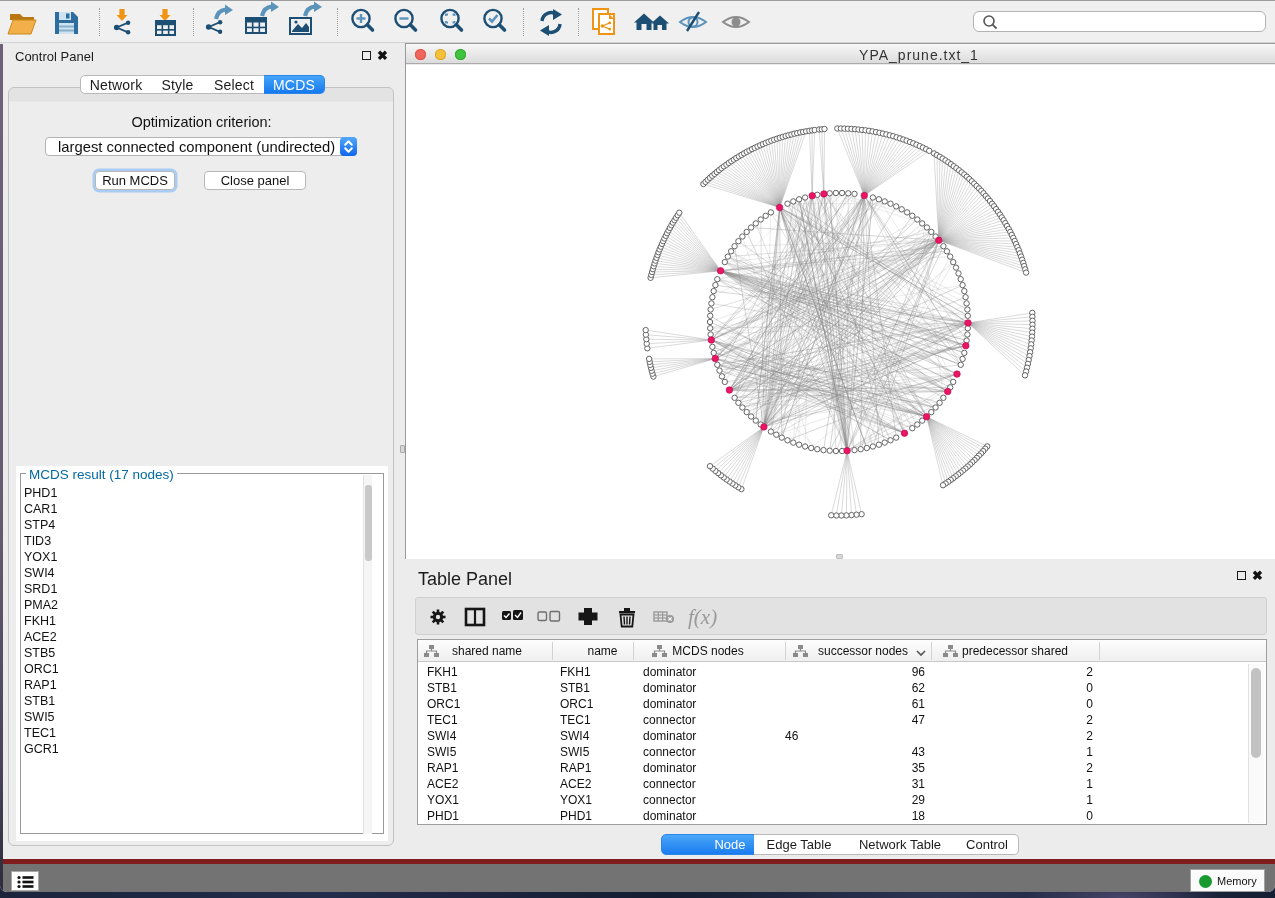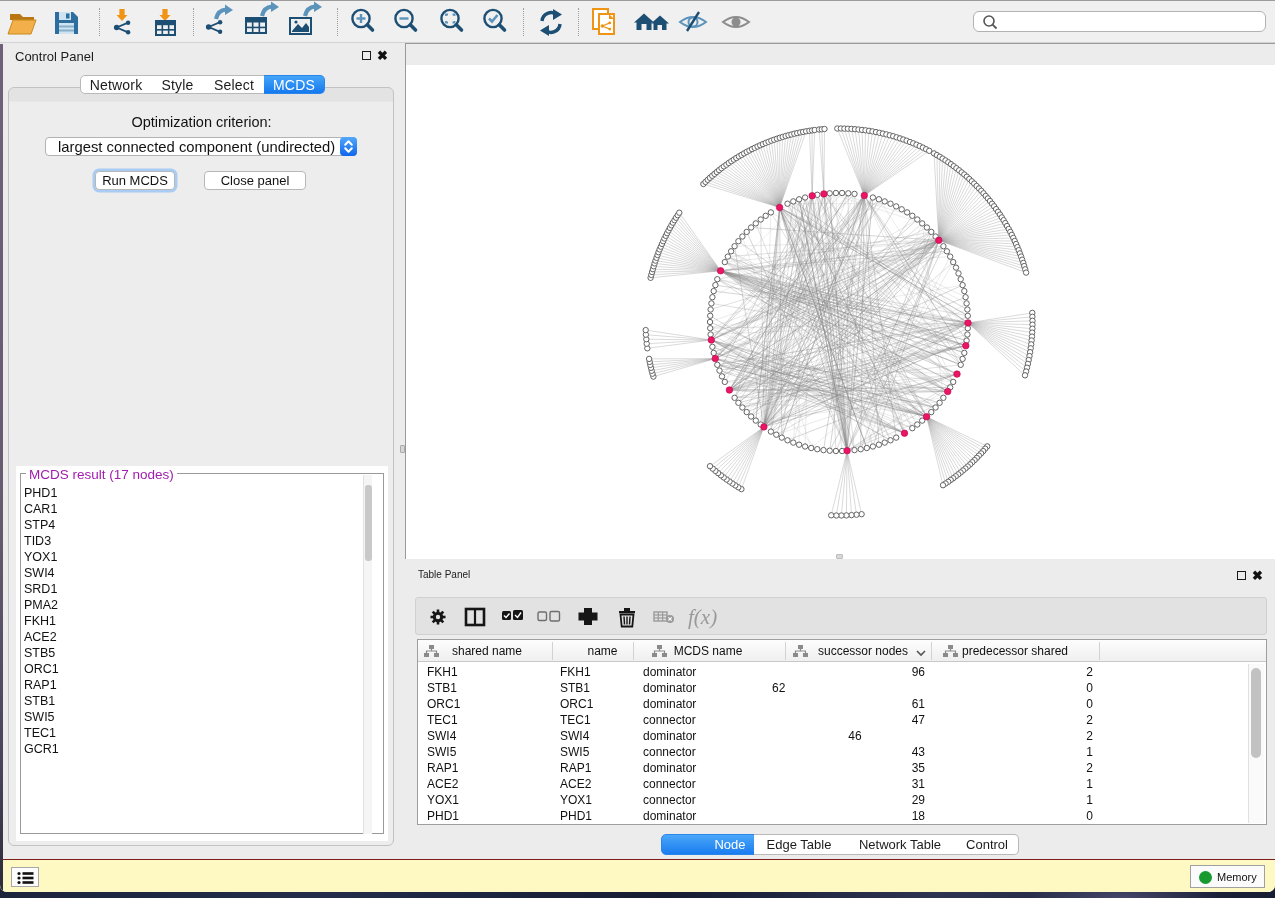--- a/index.html
+++ b/index.html
@@ -33,54 +33,54 @@
 #dd { position:absolute; left:45px; top:137px; width:312px; height:19px; background:#fff;
   border:1px solid #b3b3b3; border-radius:4px; font-size:14.8px; color:#111; line-height:18px; padding-left:12px; }
 #dd-btn { position:absolute; right:-1px; top:-1px; width:17px; height:19px; border-radius:4px;
   background:linear-gradient(#51a8fb,#1065ec); }
 .btn { position:absolute; height:19px; background:#fff; border:1px solid #b7b7b7; border-radius:4px;
   font-size:13px; color:#111; text-align:center; line-height:17px; }
 #runbtn { left:95px; top:171px; width:80px; box-shadow:0 0 0 2.5px #a9ccf4; }
 #closebtn { left:204px; top:171px; width:102px; }
 #result-wrap { position:absolute; left:16px; top:466px; width:372px; height:375px; background:#fff; }
 #fieldset { position:absolute; left:4px; top:7px; width:364px; height:361px; border:1px solid #9a9a9a; }
-#legend { position:absolute; left:5px; top:-7px; background:#fff; padding:0 3px; font-size:13.5px; color:#a21caf; }
+#legend { position:absolute; left:5px; top:-7px; background:#fff; padding:0 3px; font-size:13.5px; color:#0369a1; }
 #genes { position:absolute; left:3px; top:11px; font-size:12.5px; color:#111; line-height:16px; }
 #lscroll { position:absolute; left:342px; top:1px; width:9px; height:359px; background:#f5f5f5; border-left:1px solid #e2e2e2; }
 #lthumb { position:absolute; left:1px; top:10px; width:7px; height:76px; background:#c9c9c9; border-radius:3px; }
 
 #vsplit-grip { position:absolute; left:400px; top:445px; width:5px; height:8px; background:#d6d6d6; border:1px solid #ababab; border-radius:1px; }
 #hsplit-grip { position:absolute; left:836px; top:554px; width:7px; height:5px; background:#d8d8d8; border:1px solid #bdbdbd; border-radius:1px; }
 
 #frame { position:absolute; left:405px; top:43px; width:870px; height:516px;
   border:1px solid #999; border-right:none; }
 #ftitle { position:absolute; left:0; top:0; width:869px; height:20px;
   background:linear-gradient(#f7f7f7,#dcdcdc); border-bottom:1px solid #ababab; }
 #ftitle-text { position:absolute; left:393px; top:3px; width:240px; text-align:center; font-size:14px; letter-spacing:1px; color:#333; }
 .tl { position:absolute; top:4.5px; width:11px; height:11px; border-radius:50%; }
 #canvas { position:absolute; left:0; top:21px; width:869px; height:494px; background:#fff; }
 
-#tp-title { position:absolute; left:418px; top:569px; font-size:10px; color:#1c1c1c; }
+#tp-title { position:absolute; left:418px; top:569px; font-size:18px; color:#1c1c1c; }
 #tp-toolbar { position:absolute; left:415px; top:597px; width:852px; height:38px;
   background:#e2e2e2; border:1px solid #d0d0d0; border-radius:3px; }
 #ttable { position:absolute; left:417px; top:639px; width:850px; height:186px; background:#fff;
   border:1px solid #9e9e9e; }
 #thead { position:absolute; left:0; top:0; width:848px; height:22px;
   background:linear-gradient(#fdfdfd,#efefef); border-bottom:1px solid #c8c8c8; }
 .hsep { position:absolute; top:2px; height:18px; width:0; border-left:1px solid #d2d2d2; }
 .hlabel { position:absolute; top:4px; font-size:12px; color:#111; text-align:center; }
 .cell { position:absolute; font-size:12px; color:#111; }
 #tscroll { position:absolute; right:2px; top:24px; width:16px; height:159px; background:#fafafa; border-left:1px solid #e0e0e0; }
 #tthumb { position:absolute; left:2px; top:4px; width:10px; height:90px; background:#c2c2c2; border-radius:5px; }
 
 .btab { position:absolute; top:834px; height:21px; background:#fff; border:1px solid #b9b9b9;
   font-size:13px; color:#1c1c1c; text-align:center; line-height:20px; }
 .btabact { background:linear-gradient(#4aa7f8,#1a7cf0); color:#fff; border-color:#2a86e8;padding-left:44px; }
 
-#status { position:absolute; left:0; top:859px; width:1275px; height:33px; background:#fef9c3; border-top:1px solid #7f1d1d;padding-left:17px; }
+#status { position:absolute; left:0; top:859px; width:1275px; height:33px; background:#737373; border-top:5px solid #7f1d1d;padding-left:17px; }
 #listbtn { position:absolute; left:11px; top:7px; width:28px; height:20px; background:#fdfdfd; border:1px solid #a8a8a8; }
 #membtn { position:absolute; left:1190px; top:5px; width:75px; height:23px; background:#fbfbfb; border:1px solid #a0a0a0; }
 #memdot { position:absolute; left:8px; top:5px; width:13px; height:13px; border-radius:50%; background:#189a30; }
 #memtext { position:absolute; left:26px; top:5px; font-size:11px; color:#111; }
 .ico { position:absolute; }
 </style>
 </head>
 <body>
 <div id="wall"></div>
 <div id="win">
@@ -198,20 +198,26 @@
       <div id="legend">MCDS result (17 nodes)</div>
       <div id="genes">PHD1<br>CAR1<br>STP4<br>TID3<br>YOX1<br>SWI4<br>SRD1<br>PMA2<br>FKH1<br>ACE2<br>STB5<br>ORC1<br>RAP1<br>STB1<br>SWI5<br>TEC1<br>GCR1</div>
       <div id="lscroll">
           <div id="lthumb"></div>
         </div>
     </div>
   </div>
   <div id="vsplit-grip"></div>
 
   <div id="frame">
+    <div id="ftitle">
+      <div class="tl" style="left:9px;  background:#f2655c; box-shadow:inset 0 0 0 1px #d9544b;"></div>
+      <div class="tl" style="left:29px; background:#f5c13b; box-shadow:inset 0 0 0 1px #dba62b;"></div>
+      <div class="tl" style="left:49px; background:#3fc43f; box-shadow:inset 0 0 0 1px #32a832;"></div>
+      <div id="ftitle-text">YPA_prune.txt_1</div>
+    </div>
     <div id="canvas"><svg width="868" height="494" viewBox="0 0 868 494">
           <path d="M373.6 142.5L297.4 119.0M373.6 142.5L299.5 116.9M373.6 142.5L301.7 114.8M373.6 142.5L303.9 112.8M373.6 142.5L306.2 110.8M373.6 142.5L308.5 108.9M373.6 142.5L310.8 107.0M373.6 142.5L313.1 105.1M373.6 142.5L315.5 103.2M373.6 142.5L317.9 101.4M373.6 142.5L320.4 99.7M373.6 142.5L322.8 97.9M373.6 142.5L325.3 96.2M373.6 142.5L327.8 94.6M373.6 142.5L330.3 93.0M373.6 142.5L332.9 91.4M373.6 142.5L335.5 89.9M373.6 142.5L338.1 88.4M373.6 142.5L340.7 86.9M373.6 142.5L343.4 85.5M373.6 142.5L346.0 84.1M373.6 142.5L348.7 82.8M373.6 142.5L351.5 81.5M373.6 142.5L354.2 80.3M373.6 142.5L356.9 79.1M373.6 142.5L359.7 77.9M373.6 142.5L362.5 76.8M373.6 142.5L365.3 75.7M373.6 142.5L368.1 74.7M373.6 142.5L371.0 73.7M373.6 142.5L373.8 72.8M373.6 142.5L376.7 71.9M373.6 142.5L379.6 71.0M373.6 142.5L382.5 70.2M373.6 142.5L385.4 69.5M373.6 142.5L388.3 68.7M373.6 142.5L391.2 68.1M373.6 142.5L394.2 67.4M373.6 142.5L397.1 66.9M373.6 142.5L400.1 66.3M406.2 130.8L403.4 65.8M406.2 130.8L406.1 65.4M406.2 130.8L408.7 65.0M417.9 128.9L413.1 64.5M417.9 128.9L415.8 64.3M417.9 128.9L418.5 64.0M458.3 130.5L431.3 63.5M458.3 130.5L434.9 63.5M458.3 130.5L438.4 63.6M458.3 130.5L441.9 63.7M458.3 130.5L445.5 63.9M458.3 130.5L449.0 64.2M458.3 130.5L452.5 64.5M458.3 130.5L456.0 64.9M458.3 130.5L459.5 65.3M458.3 130.5L463.0 65.8M458.3 130.5L466.5 66.4M458.3 130.5L470.0 67.1M458.3 130.5L473.5 67.8M458.3 130.5L476.9 68.6M458.3 130.5L480.4 69.4M458.3 130.5L483.8 70.3M458.3 130.5L487.2 71.2M458.3 130.5L490.6 72.3M458.3 130.5L494.0 73.4M458.3 130.5L497.3 74.5M458.3 130.5L500.6 75.7M458.3 130.5L504.0 77.0M458.3 130.5L507.2 78.3M458.3 130.5L510.5 79.7M458.3 130.5L513.7 81.1M458.3 130.5L516.9 82.6M458.3 130.5L520.1 84.2M458.3 130.5L523.2 85.8M532.8 175.3L528.0 88.4M532.8 175.3L530.9 90.1M532.8 175.3L533.8 91.8M532.8 175.3L536.6 93.6M532.8 175.3L539.5 95.4M532.8 175.3L542.3 97.3M532.8 175.3L545.0 99.2M532.8 175.3L547.7 101.2M532.8 175.3L550.4 103.2M532.8 175.3L553.1 105.3M532.8 175.3L555.7 107.4M532.8 175.3L558.3 109.5M532.8 175.3L560.8 111.7M532.8 175.3L563.3 114.0M532.8 175.3L565.8 116.3M532.8 175.3L568.2 118.6M532.8 175.3L570.6 121.0M532.8 175.3L573.0 123.4M532.8 175.3L575.3 125.8M532.8 175.3L577.5 128.3M532.8 175.3L579.7 130.9M532.8 175.3L581.9 133.4M532.8 175.3L584.0 136.0M532.8 175.3L586.1 138.7M532.8 175.3L588.1 141.3M532.8 175.3L590.1 144.1M532.8 175.3L592.1 146.8M532.8 175.3L594.0 149.6M532.8 175.3L595.8 152.4M532.8 175.3L597.6 155.2M532.8 175.3L599.3 158.1M532.8 175.3L601.0 161.0M532.8 175.3L602.7 164.0M532.8 175.3L604.3 166.9M532.8 175.3L605.8 169.9M532.8 175.3L607.3 172.9M532.8 175.3L608.7 176.0M532.8 175.3L610.1 179.0M532.8 175.3L611.4 182.1M532.8 175.3L612.7 185.2M532.8 175.3L613.9 188.4M532.8 175.3L615.1 191.5M532.8 175.3L616.2 194.7M532.8 175.3L617.3 197.9M532.8 175.3L618.2 201.1M532.8 175.3L619.2 204.3M532.8 175.3L620.1 207.6M562.0 257.9L626.3 247.9M562.0 257.9L626.4 251.8M562.0 257.9L626.5 255.8M562.0 257.9L626.5 259.7M562.0 257.9L626.4 263.7M562.0 257.9L626.2 267.6M562.0 257.9L626.0 271.6M562.0 257.9L625.6 275.5M562.0 257.9L625.2 279.4M562.0 257.9L624.7 283.3M562.0 257.9L624.1 287.2M562.0 257.9L623.5 291.1M562.0 257.9L622.7 295.0M562.0 257.9L621.9 298.9M562.0 257.9L621.0 302.7M562.0 257.9L620.1 306.5M562.0 257.9L619.0 310.3M520.6 351.7L581.2 381.4M520.6 351.7L579.2 383.7M520.6 351.7L577.2 386.1M520.6 351.7L575.1 388.4M520.6 351.7L572.9 390.6M520.6 351.7L570.8 392.9M520.6 351.7L568.6 395.1M520.6 351.7L566.3 397.2M520.6 351.7L564.1 399.4M520.6 351.7L561.7 401.5M520.6 351.7L559.4 403.5M520.6 351.7L557.0 405.5M520.6 351.7L554.6 407.5M520.6 351.7L552.2 409.4M520.6 351.7L549.7 411.3M520.6 351.7L547.2 413.2M520.6 351.7L544.7 415.0M520.6 351.7L542.2 416.8M520.6 351.7L539.6 418.5M520.6 351.7L537.0 420.2M441.1 385.7L455.6 449.2M441.1 385.7L450.5 449.7M441.1 385.7L445.5 450.1M441.1 385.7L440.4 450.4M441.1 385.7L435.4 450.5M441.1 385.7L430.3 450.5M441.1 385.7L425.2 450.3M357.9 361.9L335.4 424.1M357.9 361.9L332.3 422.3M357.9 361.9L329.3 420.4M357.9 361.9L326.4 418.5M357.9 361.9L323.5 416.5M357.9 361.9L320.6 414.5M357.9 361.9L317.7 412.4M357.9 361.9L314.9 410.3M357.9 361.9L312.1 408.1M357.9 361.9L309.4 405.9M357.9 361.9L306.7 403.6M357.9 361.9L304.0 401.2M305.3 275.0L241.3 283.3M305.3 275.0L240.7 278.7M305.3 275.0L240.3 274.2M305.3 275.0L239.9 269.7M305.3 275.0L239.7 265.1M309.3 293.6L247.4 311.6M309.3 293.6L246.5 308.7M309.3 293.6L245.7 305.8M309.3 293.6L245.0 302.8M309.3 293.6L244.3 299.9M309.3 293.6L243.7 296.9M309.3 293.6L243.1 293.9M314.6 205.8L244.6 212.8M314.6 205.8L245.3 209.9M314.6 205.8L246.1 207.0M314.6 205.8L246.9 204.2M314.6 205.8L247.7 201.3M314.6 205.8L248.6 198.4M314.6 205.8L249.5 195.6M314.6 205.8L250.5 192.8M314.6 205.8L251.5 190.0M314.6 205.8L252.5 187.2M314.6 205.8L253.6 184.4M314.6 205.8L254.8 181.7M314.6 205.8L256.0 178.9M314.6 205.8L257.2 176.2M314.6 205.8L258.4 173.5M314.6 205.8L259.8 170.8M314.6 205.8L261.1 168.2M314.6 205.8L262.5 165.5M314.6 205.8L263.9 162.9M314.6 205.8L265.4 160.3M314.6 205.8L266.9 157.7M314.6 205.8L268.5 155.2M314.6 205.8L270.0 152.7M314.6 205.8L271.7 150.2M314.6 205.8L273.3 147.7" stroke="#9f9f9f" stroke-width="0.55" opacity="0.7" fill="none"></path>
           <path d="M381.5 138.7L484.5 138.7M309.4 220.1L399.1 132.5M423.7 128.3L516.2 158.4M429.9 386.0L516.2 158.4M525.3 347.1L332.4 337.8M429.9 128.0L506.3 150.8M393.1 379.7L393.1 134.3M478.7 136.4L306.4 232.2M349.8 355.6L537.4 332.8M506.3 363.2L411.3 129.8M472.9 134.3L561.4 269.5M336.4 171.5L405.2 383.0M306.4 281.8L411.3 384.2M561.8 250.8L405.2 383.0M304.2 263.2L556.6 220.1M537.4 332.8L516.2 158.4" stroke="#9a9a9a" stroke-width="0.6" opacity="0.3" fill="none"></path>
           <path d="M458.3 130.5L558.3 287.9M562.0 257.9L318.8 197.1M498.5 368.2L304.2 250.8M309.3 293.6L547.2 316.9M532.8 175.3L328.6 332.8M532.8 175.3L354.7 359.5M309.3 293.6L525.3 166.9M323.4 325.0L529.6 342.5M532.8 175.3L316.0 311.4M406.2 130.8L399.1 381.5M532.8 175.3L306.4 281.8M551.0 309.1L311.3 299.8M314.6 205.8L544.2 191.6M541.7 326.5L318.8 197.1M305.3 275.0L511.3 154.5M498.5 368.2L304.2 263.2M406.2 130.8L387.3 377.6M541.7 326.5L318.8 316.9M357.9 361.9L399.1 132.5M562.0 257.9L304.6 269.5M441.1 385.7L429.9 128.0M309.3 293.6L442.3 128.3M314.6 205.8L556.6 293.9M314.6 205.8L561.8 263.2M520.6 351.7L321.8 191.6M406.2 130.8L375.8 372.6M314.6 205.8L556.6 293.9M562.0 257.9L364.9 147.4M562.0 257.9L311.3 214.2M373.6 142.5L560.6 238.4M551.0 309.1L328.6 332.8M562.0 257.9L311.3 299.8M520.6 351.7L307.7 287.9M562.0 257.9L345.1 351.5M532.8 175.3L304.2 263.2M373.6 142.5L364.9 366.6M458.3 130.5L547.2 316.9M551.0 309.1L370.3 369.7M441.1 385.7L399.1 132.5M357.9 361.9L448.5 128.9M551.0 309.1L325.1 186.3M458.3 130.5L328.6 332.8M417.9 128.9L340.7 347.1M373.6 142.5L537.4 332.8M458.3 130.5L387.3 377.6M441.1 385.7L547.2 197.1M441.1 385.7L544.2 322.4M498.5 368.2L423.7 128.3M357.9 361.9L364.9 147.4M532.8 175.3L304.0 257.0M417.9 128.9L364.9 366.6M532.8 175.3L349.8 355.6M441.1 385.7L381.5 138.7M498.5 368.2L448.5 128.9M562.0 257.9L354.7 359.5M551.0 309.1L336.4 342.5M562.0 257.9L306.4 281.8M323.4 325.0L529.6 171.5M309.3 293.6L423.7 128.3M323.4 325.0L561.4 244.5M417.9 128.9L318.8 316.9M541.7 326.5L321.8 191.6M323.4 325.0L442.3 128.3M532.8 175.3L340.7 347.1M532.8 175.3L460.8 383.0M532.8 175.3L328.6 181.2M458.3 130.5L318.8 316.9M314.6 205.8L554.7 299.8M323.4 325.0L533.6 337.8M498.5 368.2L304.2 250.8M357.9 361.9L429.9 128.0M309.3 293.6L506.3 363.2M441.1 385.7L544.2 191.6M373.6 142.5L466.9 381.5M357.9 361.9L560.6 238.4M309.3 293.6L516.2 355.6M441.1 385.7L448.5 128.9M498.5 368.2L381.5 138.7M532.8 175.3L318.8 197.1M357.9 361.9L442.3 128.3M373.6 142.5L558.3 287.9M323.4 325.0L525.3 166.9M406.2 130.8L466.9 381.5M541.7 326.5L325.1 186.3M323.4 325.0L442.3 128.3M520.6 351.7L325.1 186.3M551.0 309.1L318.8 197.1M532.8 175.3L429.9 386.0M520.6 351.7L304.2 263.2M373.6 142.5L559.6 232.2M309.3 293.6L511.3 359.5M314.6 205.8L561.4 269.5M305.3 275.0L490.2 372.6" stroke="#8a8a8a" stroke-width="0.55" opacity="0.33" fill="none"></path>
           <path d="M559.8 280.7L305.4 238.4M305.3 275.0L484.5 375.3M532.8 175.3L311.3 214.2M357.9 361.9L411.3 129.8M458.3 130.5L332.4 337.8M441.1 385.7L411.3 129.8M373.6 142.5L547.2 316.9M323.4 325.0L466.9 132.5M441.1 385.7L423.7 128.3M373.6 142.5L506.3 363.2M559.8 280.7L318.8 316.9M520.6 351.7L381.5 138.7M417.9 128.9L547.2 316.9M532.8 175.3L345.1 351.5M458.3 130.5L345.1 351.5M373.6 142.5L460.8 383.0M562.0 257.9L304.2 263.2M562.0 257.9L336.4 342.5M562.0 257.9L370.3 369.7M441.1 385.7L466.9 132.5M309.3 293.6L466.9 132.5M406.2 130.8L436.1 386.0M314.6 205.8L554.7 299.8M357.9 361.9L560.6 275.6M559.8 280.7L311.3 214.2M305.3 275.0L436.1 128.0M417.9 128.9L429.9 386.0M314.6 205.8L561.8 250.8M520.6 351.7L387.3 136.4M314.6 205.8L547.2 316.9M441.1 385.7L442.3 128.3M441.1 385.7L466.9 132.5M520.6 351.7L313.5 305.6M458.3 130.5L328.6 332.8M373.6 142.5L561.8 250.8M520.6 351.7L306.4 281.8M309.3 293.6L540.9 186.3M458.3 130.5L316.0 311.4M541.7 326.5L328.6 332.8M305.3 275.0L520.9 162.5M357.9 361.9L423.7 128.3M532.8 175.3L332.4 337.8M323.4 325.0L516.2 158.4M314.6 205.8L560.6 275.6M357.9 361.9L561.8 250.8M441.1 385.7L349.8 158.4M498.5 368.2L393.1 134.3M498.5 368.2L311.3 299.8M417.9 128.9L448.5 385.1M305.3 275.0L525.3 166.9M532.8 175.3L304.6 244.5M458.3 130.5L554.7 299.8M441.1 385.7L547.2 316.9M373.6 142.5L554.7 299.8M458.3 130.5L560.6 275.6M498.5 368.2L304.6 269.5M373.6 142.5L349.8 355.6M323.4 325.0L478.7 136.4M551.0 309.1L354.7 359.5M541.7 326.5L311.3 299.8M498.5 368.2L393.1 134.3M373.6 142.5L511.3 359.5M357.9 361.9L547.2 197.1M498.5 368.2L306.4 281.8M309.3 293.6L529.6 342.5M357.9 361.9L354.7 154.5M551.0 309.1L321.8 191.6M357.9 361.9L529.6 171.5M520.6 351.7L311.3 214.2M520.6 351.7L399.1 132.5M323.4 325.0L561.4 269.5M373.6 142.5L472.9 379.7M441.1 385.7L411.3 129.8M357.9 361.9L393.1 134.3M562.0 257.9L311.3 299.8M532.8 175.3L336.4 342.5M314.6 205.8L525.3 166.9M441.1 385.7L516.2 355.6M532.8 175.3L321.8 191.6M309.3 293.6L537.4 181.2M406.2 130.8L364.9 366.6M305.3 275.0L429.9 128.0M458.3 130.5L375.8 372.6M323.4 325.0L554.7 299.8M520.6 351.7L318.8 197.1M305.3 275.0L484.5 375.3M417.9 128.9L554.7 299.8M373.6 142.5L556.6 293.9M441.1 385.7L533.6 337.8M305.3 275.0L506.3 363.2M357.9 361.9L466.9 132.5M532.8 175.3L345.1 351.5M498.5 368.2L364.9 147.4" stroke="#8a8a8a" stroke-width="0.6" opacity="0.45" fill="none"></path>
           <path d="M520.6 351.7L311.3 299.8M562.0 257.9L387.3 136.4M441.1 385.7L393.1 134.3M357.9 361.9L506.3 150.8M305.3 275.0L529.6 342.5M373.6 142.5L354.7 359.5M532.8 175.3L304.6 269.5M441.1 385.7L393.1 134.3M441.1 385.7L340.7 166.9M323.4 325.0L544.2 322.4M458.3 130.5L558.3 287.9M532.8 175.3L454.7 384.2M357.9 361.9L537.4 181.2M323.4 325.0L556.6 220.1M406.2 130.8L313.5 305.6M559.8 280.7L328.6 332.8M562.0 257.9L381.5 138.7M441.1 385.7L399.1 132.5M305.3 275.0L529.6 171.5M323.4 325.0L511.3 154.5M520.6 351.7L411.3 129.8M532.8 175.3L345.1 162.5M323.4 325.0L559.6 232.2M357.9 361.9L328.6 181.2M441.1 385.7L423.7 128.3M559.8 280.7L336.4 342.5M458.3 130.5L423.7 385.7M441.1 385.7L393.1 134.3M314.6 205.8L537.4 181.2M314.6 205.8L537.4 332.8M373.6 142.5L460.8 383.0M562.0 257.9L307.7 226.1M373.6 142.5L460.8 383.0M559.8 280.7L332.4 337.8M562.0 257.9L340.7 347.1M406.2 130.8L328.6 332.8M373.6 142.5L516.2 355.6M305.3 275.0L533.6 337.8M541.7 326.5L311.3 214.2M559.8 280.7L318.8 197.1M373.6 142.5L349.8 355.6M323.4 325.0L442.3 128.3M357.9 361.9L490.2 141.4M458.3 130.5L454.7 384.2M532.8 175.3L364.9 366.6M520.6 351.7L304.0 257.0M357.9 361.9L399.1 132.5M417.9 128.9L478.7 377.6M357.9 361.9L525.3 166.9M373.6 142.5L375.8 372.6M562.0 257.9L364.9 366.6M314.6 205.8L558.3 287.9M541.7 326.5L307.7 287.9M532.8 175.3L316.0 311.4M314.6 205.8L529.6 342.5M458.3 130.5L490.2 372.6M314.6 205.8L547.2 316.9M309.3 293.6L472.9 134.3M373.6 142.5L561.4 244.5M458.3 130.5L370.3 369.7M314.6 205.8L540.9 186.3M441.1 385.7L387.3 136.4M541.7 326.5L332.4 176.2M314.6 205.8L554.7 299.8M551.0 309.1L381.5 375.3M314.6 205.8L561.8 263.2M458.3 130.5L417.5 385.1M373.6 142.5L448.5 385.1M357.9 361.9L472.9 134.3M357.9 361.9L560.6 275.6M314.6 205.8L544.2 322.4M314.6 205.8L560.6 275.6M498.5 368.2L313.5 305.6M373.6 142.5L561.8 250.8M441.1 385.7L525.3 166.9M357.9 361.9L466.9 132.5M441.1 385.7L537.4 181.2M559.8 280.7L321.8 191.6M323.4 325.0L537.4 181.2M532.8 175.3L423.7 385.7M532.8 175.3L466.9 381.5M314.6 205.8L558.3 287.9M309.3 293.6L529.6 342.5M357.9 361.9L387.3 136.4M532.8 175.3L332.4 337.8M373.6 142.5L484.5 375.3M458.3 130.5L375.8 372.6M532.8 175.3L307.7 287.9M520.6 351.7L311.3 299.8M305.3 275.0L448.5 128.9M458.3 130.5L472.9 379.7M562.0 257.9L313.5 305.6M520.6 351.7L307.7 287.9M357.9 361.9L561.8 263.2M562.0 257.9L309.4 220.1" stroke="#8a8a8a" stroke-width="0.65" opacity="0.55" fill="none"></path>
           <path d="M373.6 142.5L441.1 385.7M373.6 142.5L357.9 361.9M532.8 175.3L357.9 361.9M532.8 175.3L323.4 325.0M458.3 130.5L323.4 325.0M458.3 130.5L357.9 361.9M314.6 205.8L562.0 257.9M314.6 205.8L559.8 280.7M562.0 257.9L323.4 325.0M305.3 275.0L532.8 175.3M305.3 275.0L520.6 351.7M309.3 293.6L458.3 130.5M309.3 293.6L532.8 175.3M441.1 385.7L458.3 130.5M520.6 351.7L314.6 205.8M498.5 368.2L305.3 275.0M498.5 368.2L309.3 293.6M551.0 309.1L314.6 205.8M551.0 309.1L357.9 361.9M541.7 326.5L314.6 205.8M541.7 326.5L323.4 325.0M559.8 280.7L323.4 325.0M406.2 130.8L357.9 361.9M406.2 130.8L441.1 385.7M417.9 128.9L441.1 385.7M417.9 128.9L357.9 361.9" stroke="#8a8a8a" stroke-width="0.7" opacity="0.55" fill="none"></path>
           <g fill="#fff" stroke="#646464" stroke-width="1">
             <circle cx="304.0" cy="257.0" r="2.7"></circle>
             <circle cx="304.2" cy="250.8" r="2.7"></circle>
@@ -634,51 +640,51 @@
         <svg style="position:absolute;left:525px;top:5px" width="15" height="13">
           <g fill="#8a8a8a">
             <rect x="5" y="0" width="5" height="4"></rect>
             <rect x="0" y="8" width="5" height="4"></rect>
             <rect x="10" y="8" width="5" height="4"></rect>
           </g>
           <path d="M7.5 4 L7.5 6 M2.5 8 L2.5 6 L12.5 6 L12.5 8" stroke="#8a8a8a" stroke-width="1.2" fill="none"></path>
         </svg>
       <div class="hlabel" style="left:14px; width:110px;">shared name</div>
       <div class="hlabel" style="left:134px; width:81px;margin-left:10px;">name</div>
-      <div class="hlabel" style="left:230px; width:120px;">MCDS name</div>
+      <div class="hlabel" style="left:230px; width:120px;">MCDS nodes</div>
       <div class="hlabel" style="left:390px; width:110px;">successor nodes</div>
       <svg style="position:absolute;left:497px;top:9px" width="12" height="8">
           <path d="M2 2 L6 6 L10 2" fill="none" stroke="#555" stroke-width="1.6"></path>
         </svg>
       <div class="hlabel" style="left:525px; width:144px;">predecessor shared</div>
     </div>
     <div class="cell" style="left:9px; top:25px;">FKH1</div>
       <div class="cell" style="left:142px; top:25px;">FKH1</div>
       <div class="cell" style="left:225px; top:25px;">dominator</div>
       <div class="cell" style="left:367px; top:25px; width:140px; text-align:right;">96</div>
       <div class="cell" style="left:515px; top:25px; width:160px; text-align:right;">2</div>
       <div class="cell" style="left:9px; top:41px;">STB1</div>
       <div class="cell" style="left:142px; top:41px;">STB1</div>
       <div class="cell" style="left:225px; top:41px;">dominator</div>
-      <div class="cell" style="left:354px; top:41px; width:140px; text-align:left;">62</div>
+      <div class="cell" style="left:367px; top:41px; width:140px; text-align:right;">62</div>
       <div class="cell" style="left:515px; top:41px; width:160px; text-align:right;">0</div>
       <div class="cell" style="left:9px; top:57px;">ORC1</div>
       <div class="cell" style="left:142px; top:57px;">ORC1</div>
       <div class="cell" style="left:225px; top:57px;">dominator</div>
       <div class="cell" style="left:367px; top:57px; width:140px; text-align:right;">61</div>
       <div class="cell" style="left:515px; top:57px; width:160px; text-align:right;">0</div>
       <div class="cell" style="left:9px; top:73px;">TEC1</div>
       <div class="cell" style="left:142px; top:73px;">TEC1</div>
       <div class="cell" style="left:225px; top:73px;">connector</div>
       <div class="cell" style="left:367px; top:73px; width:140px; text-align:right;">47</div>
       <div class="cell" style="left:515px; top:73px; width:160px; text-align:right;">2</div>
       <div class="cell" style="left:9px; top:89px;">SWI4</div>
       <div class="cell" style="left:142px; top:89px;">SWI4</div>
       <div class="cell" style="left:225px; top:89px;">dominator</div>
-      <div class="cell" style="left:367px; top:89px; width:140px; text-align:center;">46</div>
+      <div class="cell" style="left:367px; top:89px; width:140px; text-align:left;">46</div>
       <div class="cell" style="left:515px; top:89px; width:160px; text-align:right;">2</div>
       <div class="cell" style="left:9px; top:105px;">SWI5</div>
       <div class="cell" style="left:142px; top:105px;">SWI5</div>
       <div class="cell" style="left:225px; top:105px;">connector</div>
       <div class="cell" style="left:367px; top:105px; width:140px; text-align:right;">43</div>
       <div class="cell" style="left:515px; top:105px; width:160px; text-align:right;">1</div>
       <div class="cell" style="left:9px; top:121px;">RAP1</div>
       <div class="cell" style="left:142px; top:121px;">RAP1</div>
       <div class="cell" style="left:225px; top:121px;">dominator</div>
       <div class="cell" style="left:367px; top:121px; width:140px; text-align:right;">35</div>

